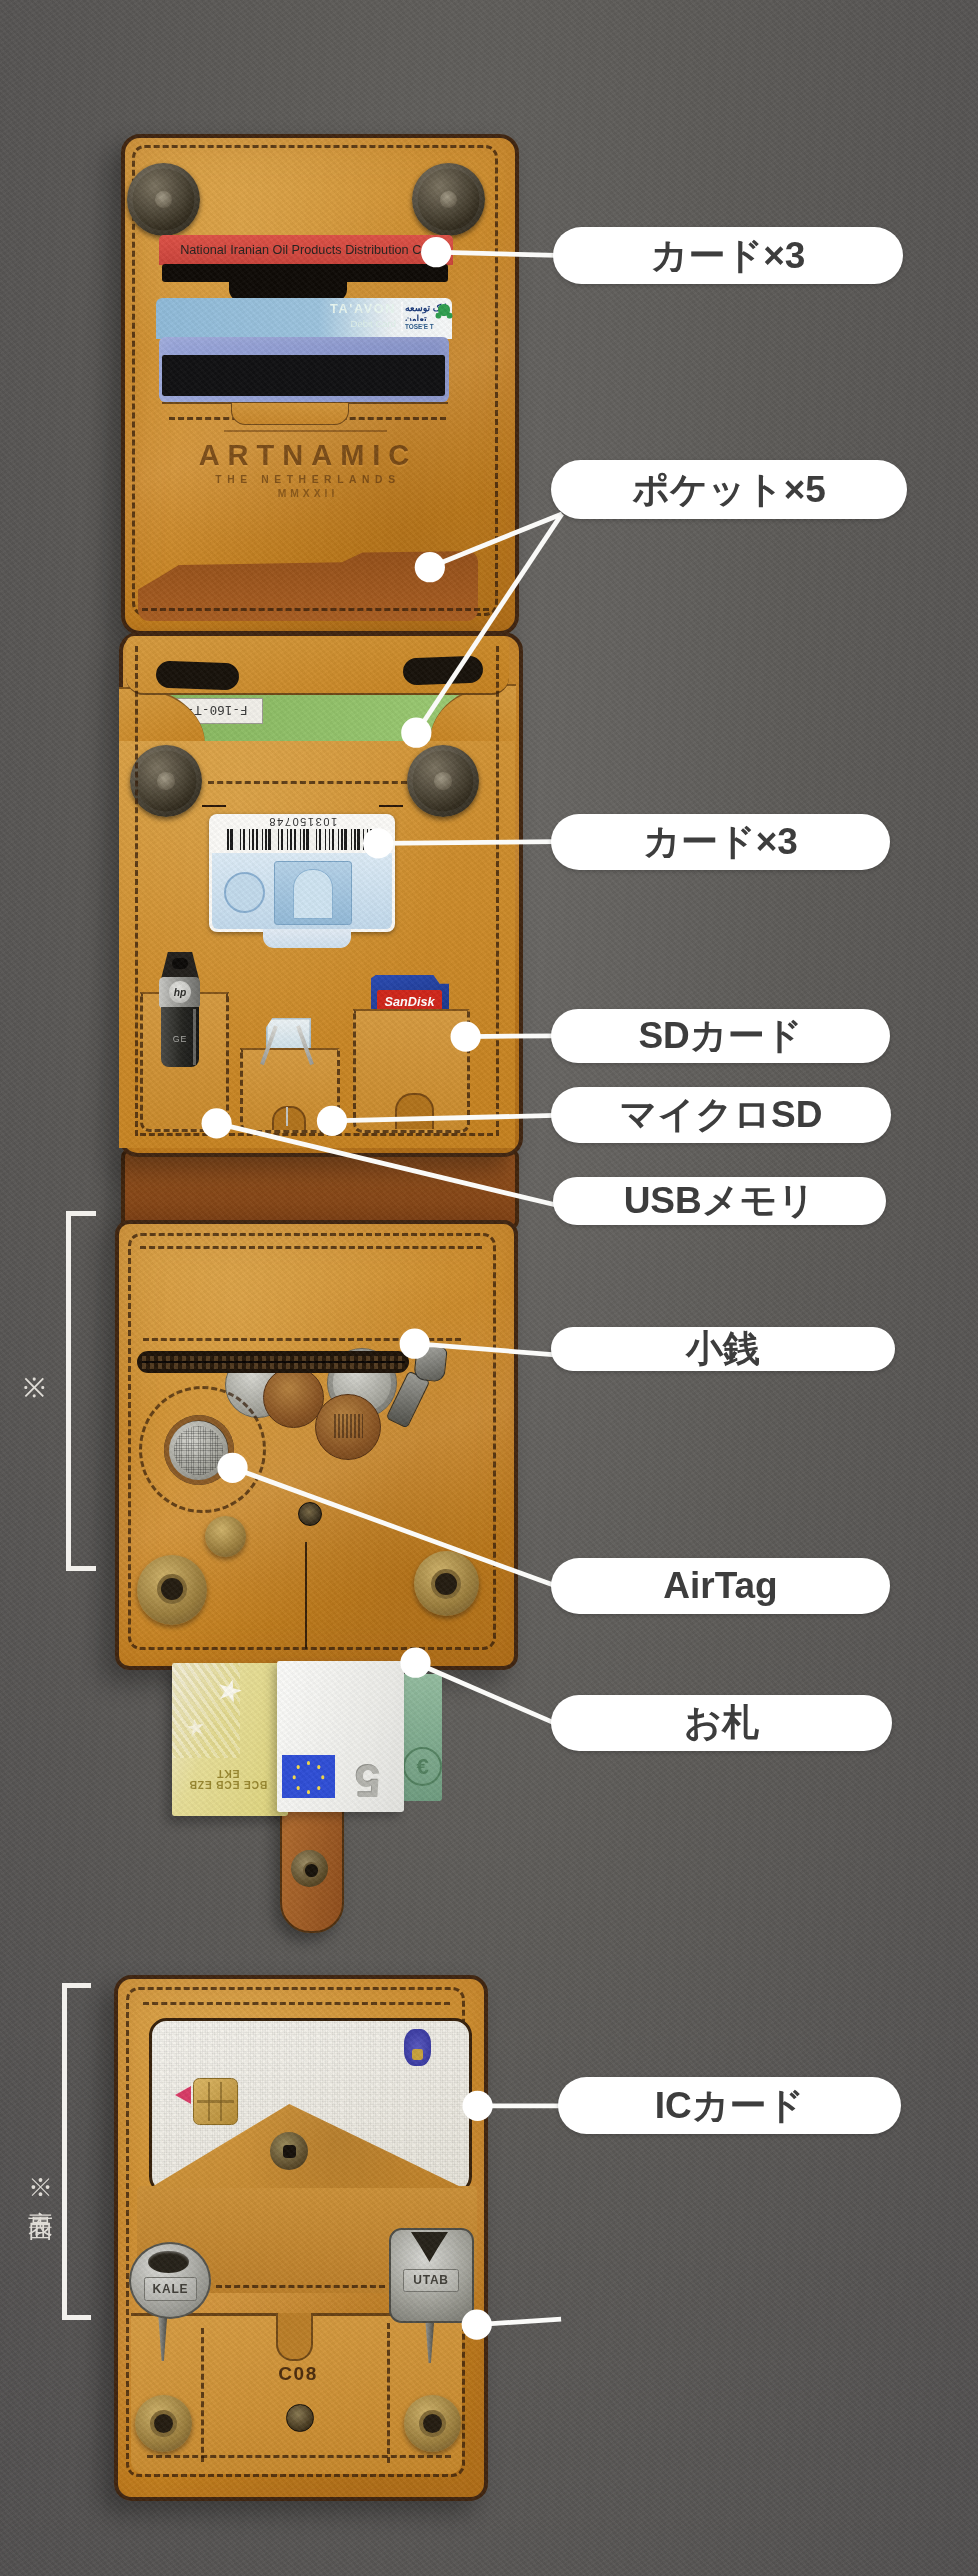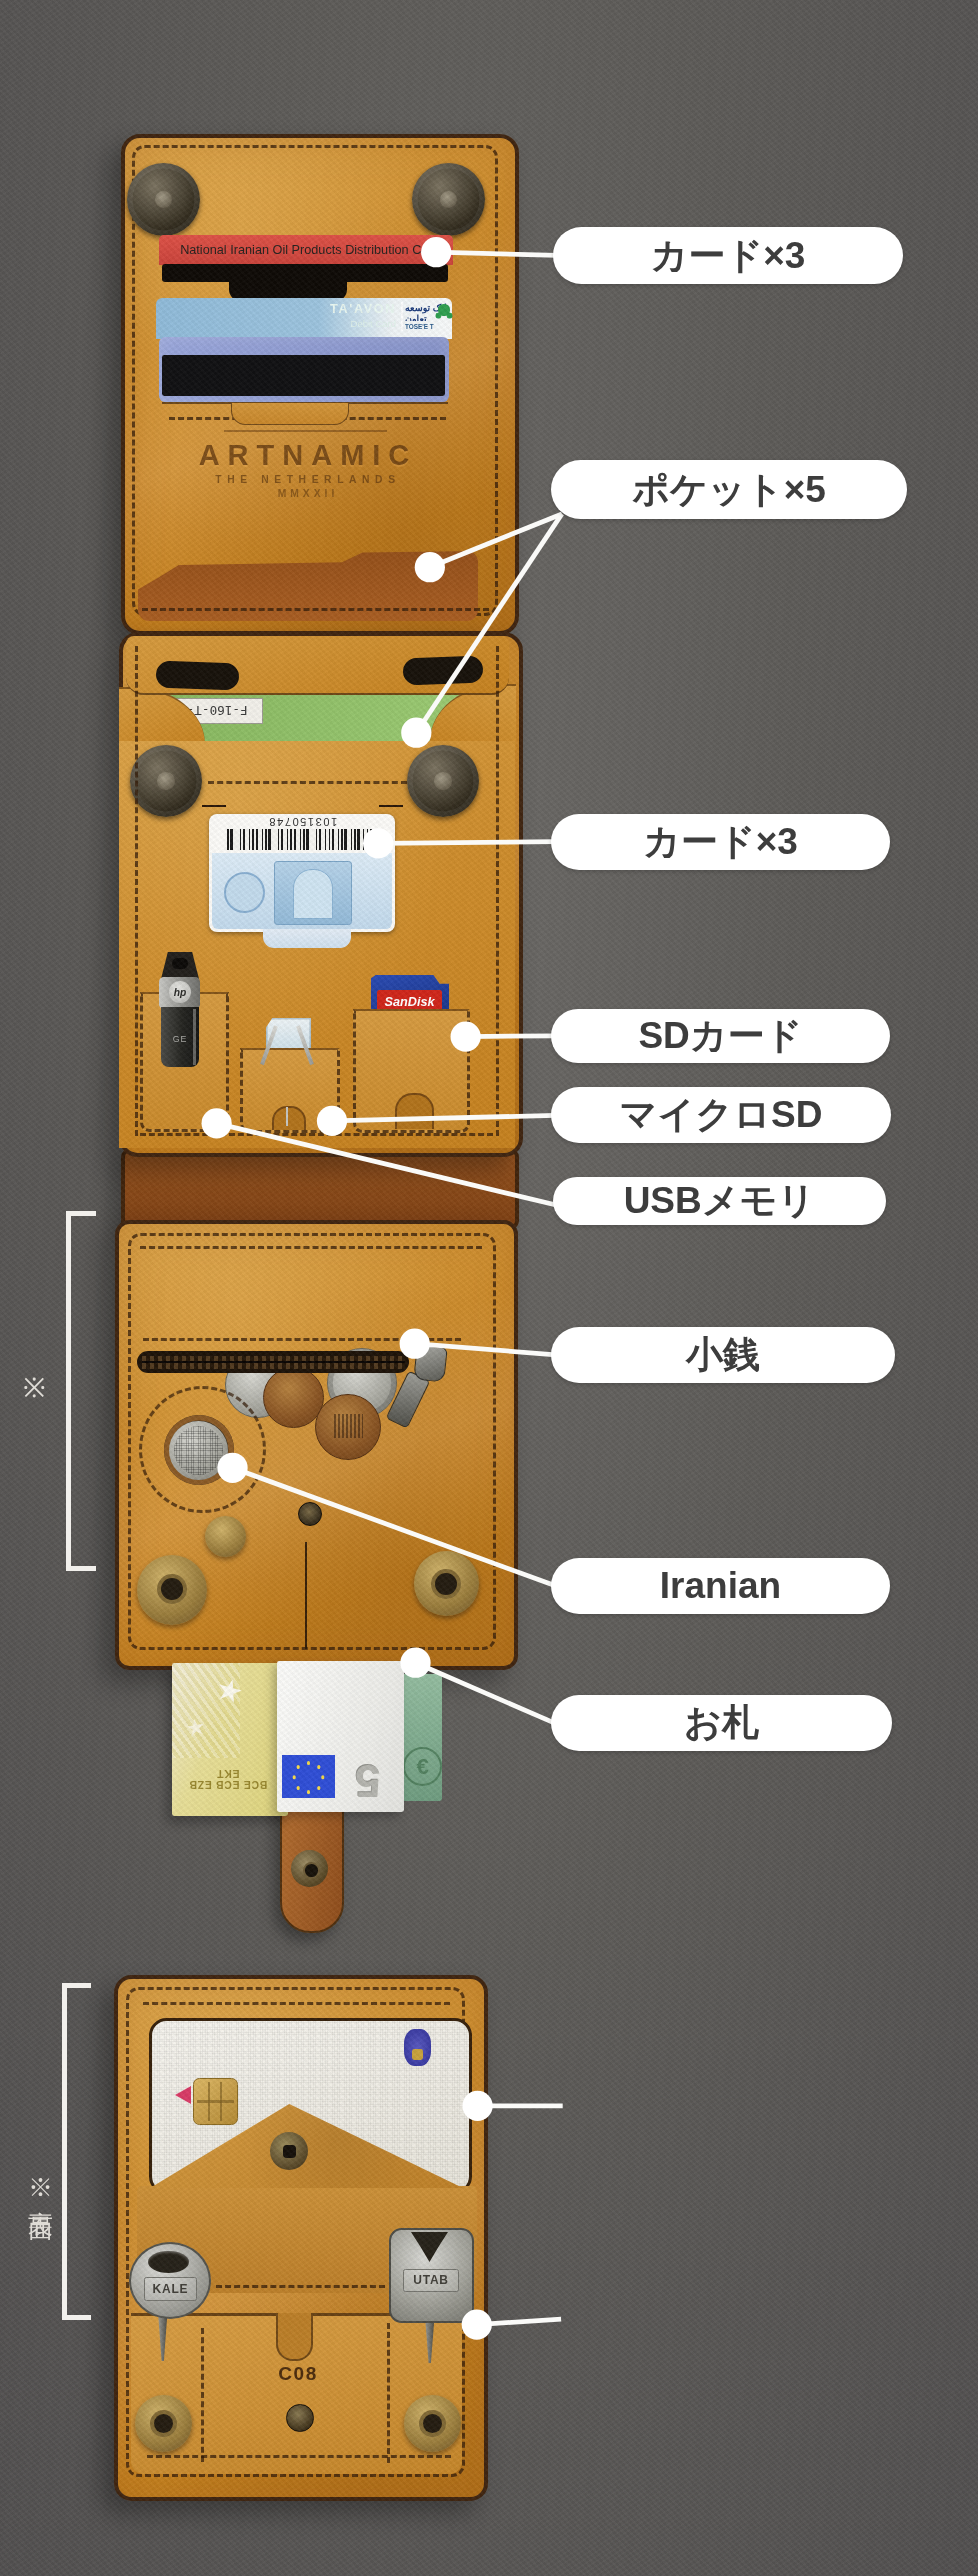--- a/index.html
+++ b/index.html
@@ -292,28 +292,31 @@
     </div>
   <div class="pill" style="left:551px;top:1087px;width:340px;height:56px">
       <span>マイクロSD</span>
     </div>
   <div class="pill" style="left:551px;top:1009px;width:339px;height:54px">
       <span>SDカード</span>
     </div>
   <div class="pill" style="left:553px;top:1177px;width:333px;height:48px">
       <span>USBメモリ</span>
     </div>
-  <div class="pill" style="left:551px;top:1327px;width:344px;height:56px">
+  <div class="pill" style="left:551px;top:1327px;width:344px;height:44px">
       <span>小銭</span>
     </div>
   <div class="pill" style="left:551px;top:1558px;width:339px;height:56px">
-      <span>Iranian</span>
+      <span>AirTag</span>
     </div>
   <div class="pill" style="left:551px;top:1695px;width:341px;height:56px">
       <span>お札</span>
+    </div>
+  <div class="pill" style="left:558px;top:2077px;width:343px;height:57px">
+      <span>ICカード</span>
     </div>
 
   <div class="a whiteline" style="left:66px;top:1211px;width:4.8px;height:360px;z-index:45"></div>
   <div class="a whiteline" style="left:66px;top:1211px;width:30px;height:4.8px;z-index:45"></div>
   <div class="a whiteline" style="left:66px;top:1566px;width:30px;height:4.8px;z-index:45"></div>
   <div class="a sidenote" style="left:14.3px;top:1368px;width:40px;height:35px;z-index:45;font-size:27px">※</div>
 
   <div class="a whiteline" style="left:62px;top:1983px;width:4.8px;height:337px;z-index:45"></div>
   <div class="a whiteline" style="left:62px;top:1983px;width:29px;height:4.8px;z-index:45"></div>
   <div class="a whiteline" style="left:62px;top:2315px;width:29px;height:4.8px;z-index:45"></div>

